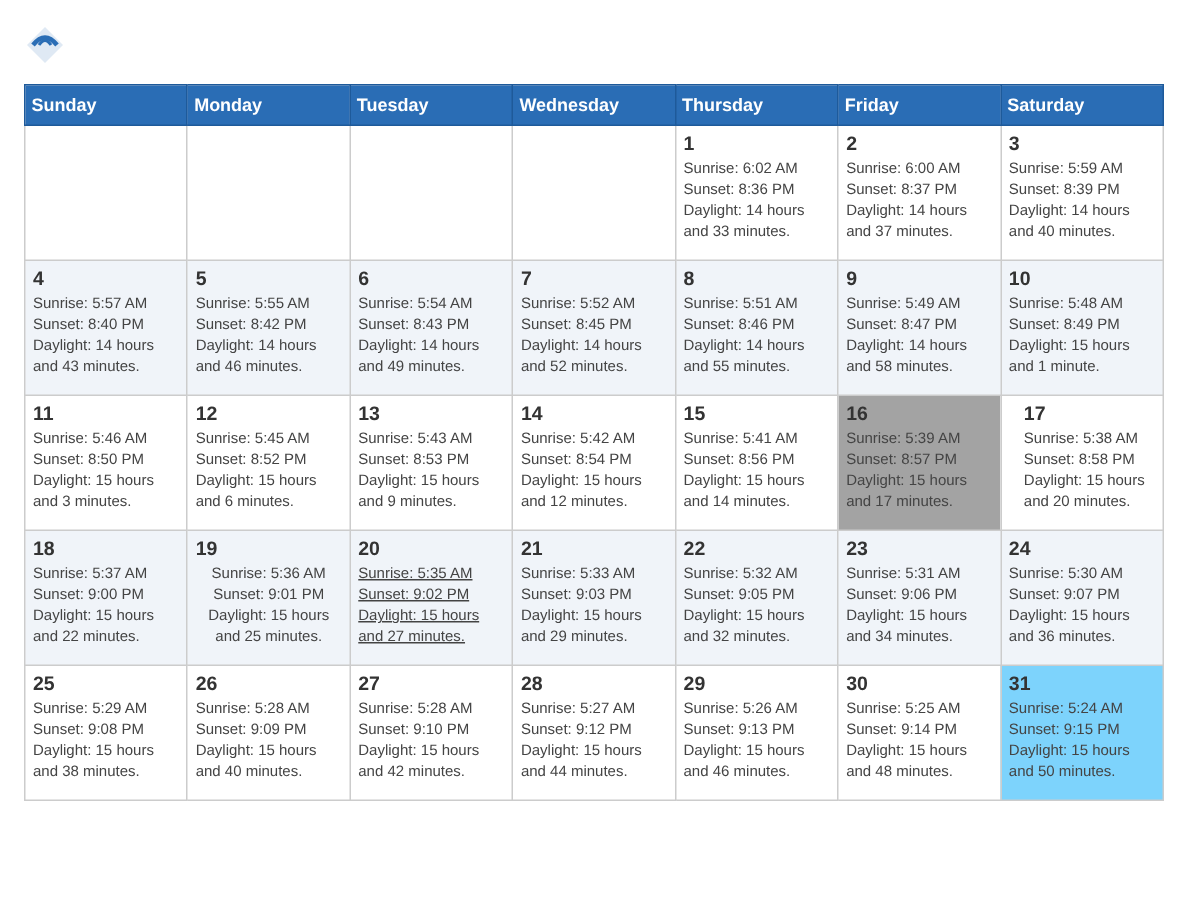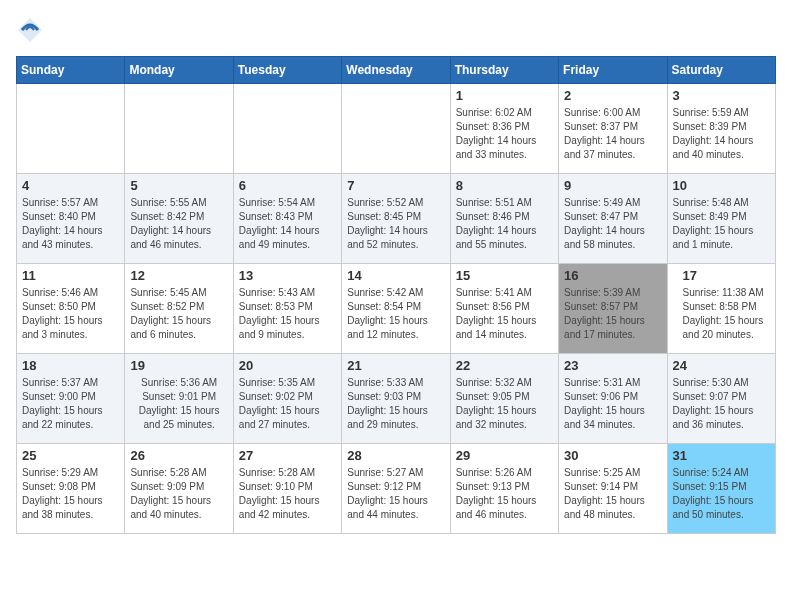--- a/index.html
+++ b/index.html
@@ -239,21 +239,21 @@
         </td>
         <td style="background: #a3a3a3;">
           <span class="day-number">16</span>
           <div class="day-info" style="white-space: pre-line;">Sunrise: 5:39 AM
 Sunset: 8:57 PM
 Daylight: 15 hours
 and 17 minutes.</div>
         </td>
         <td style="background: rgb(255, 255, 255); padding-left: 15px;">
           <span class="day-number">17</span>
-          <div class="day-info" style="white-space: pre-line;">Sunrise: 11:38 AM
+          <div class="day-info" style="white-space: pre-line;">Sunrise: 5:38 AM
 Sunset: 8:58 PM
 Daylight: 15 hours
 and 20 minutes.</div>
         </td>
       </tr>
       <tr>
         <td style="background: rgb(240, 244, 249);">
           <span class="day-number">18</span>
           <div class="day-info" style="white-space: pre-line;">Sunrise: 5:37 AM
 Sunset: 9:00 PM
@@ -262,21 +262,21 @@
         </td>
         <td style="background: rgb(240, 244, 249);">
           <span class="day-number">19</span>
           <div class="day-info" style="white-space: pre-line; text-align: center;">Sunrise: 5:36 AM
 Sunset: 9:01 PM
 Daylight: 15 hours
 and 25 minutes.</div>
         </td>
         <td style="background: rgb(240, 244, 249);">
           <span class="day-number">20</span>
-          <div class="day-info" style="white-space: pre-line;">Sunrise: 5:35 AM
+          <div class="day-info" style="white-space: pre-line; text-decoration: underline;">Sunrise: 5:35 AM
 Sunset: 9:02 PM
 Daylight: 15 hours
 and 27 minutes.</div>
         </td>
         <td style="background: rgb(240, 244, 249); margin-left: 41px;">
           <span class="day-number">21</span>
           <div class="day-info" style="white-space: pre-line;">Sunrise: 5:33 AM
 Sunset: 9:03 PM
 Daylight: 15 hours
 and 29 minutes.</div>

